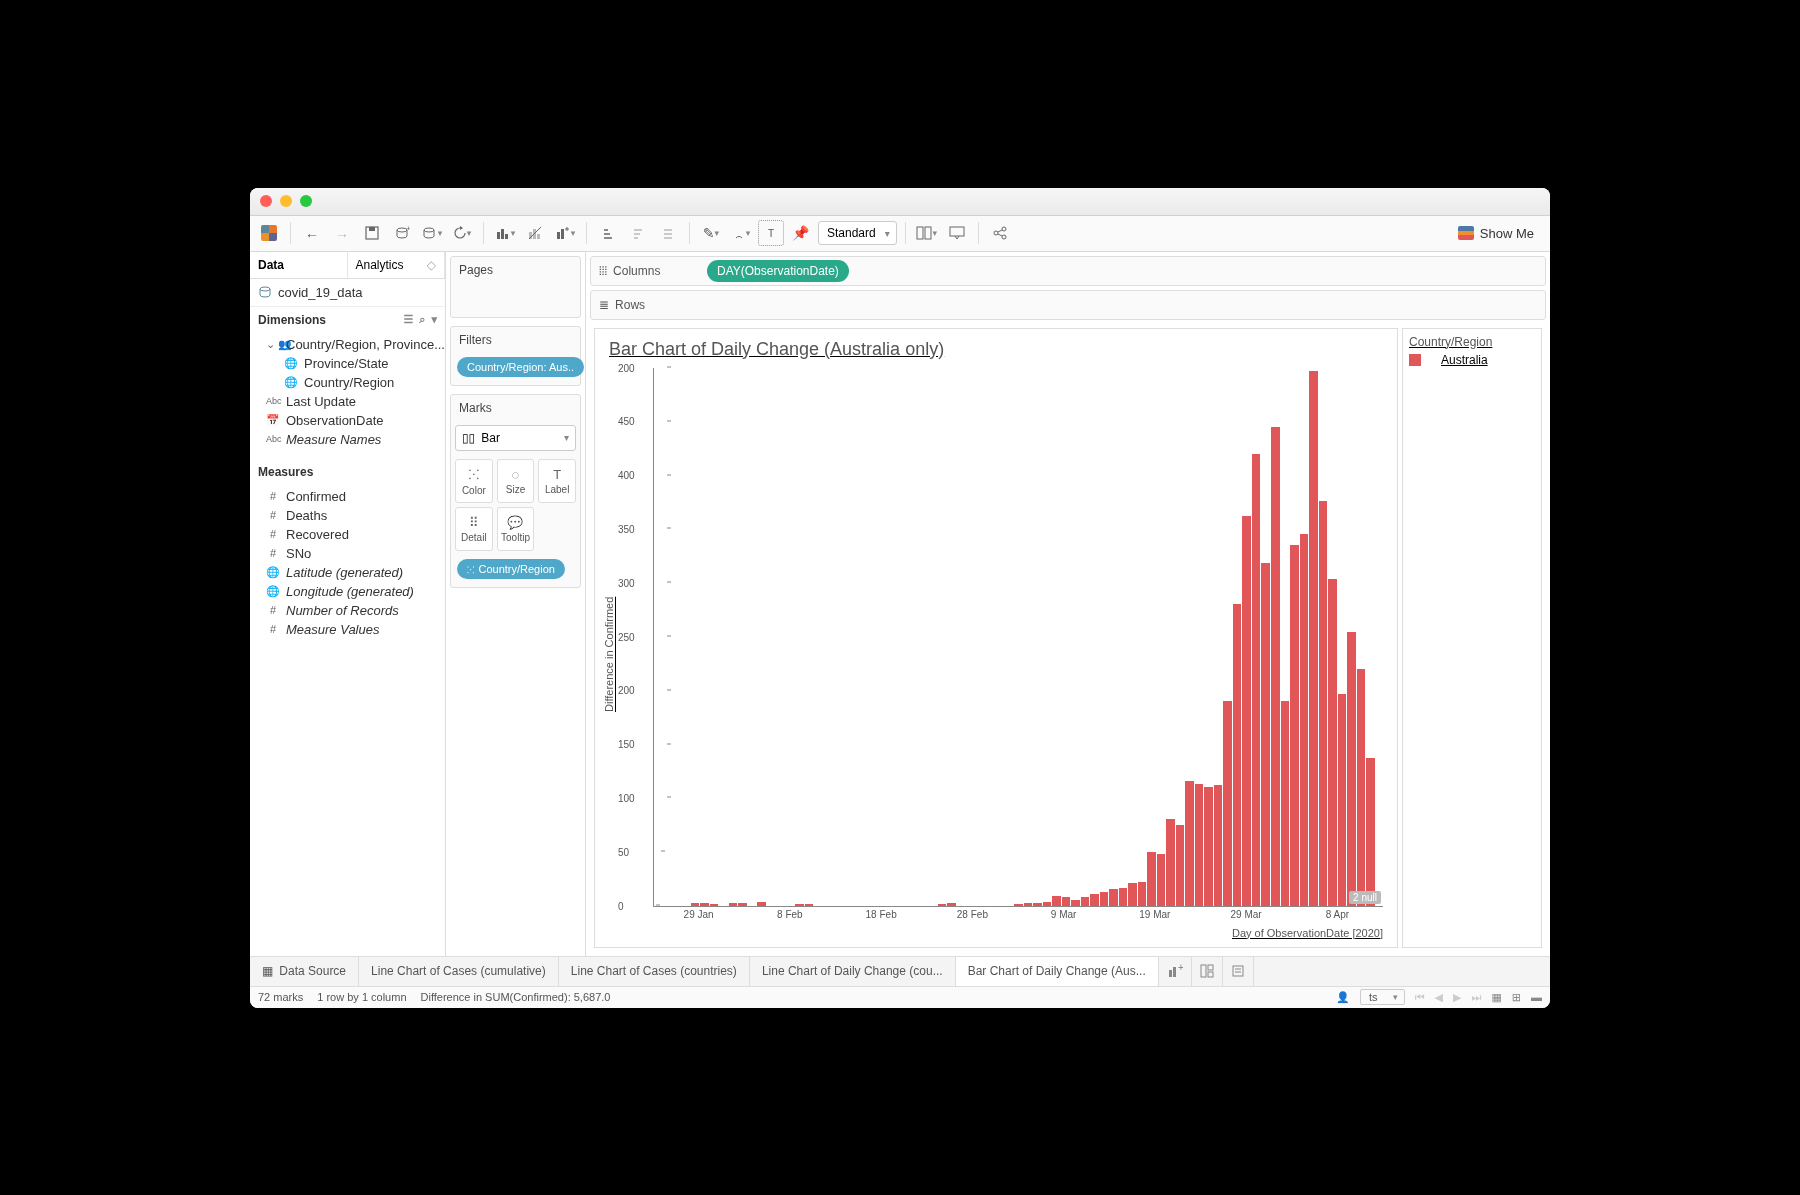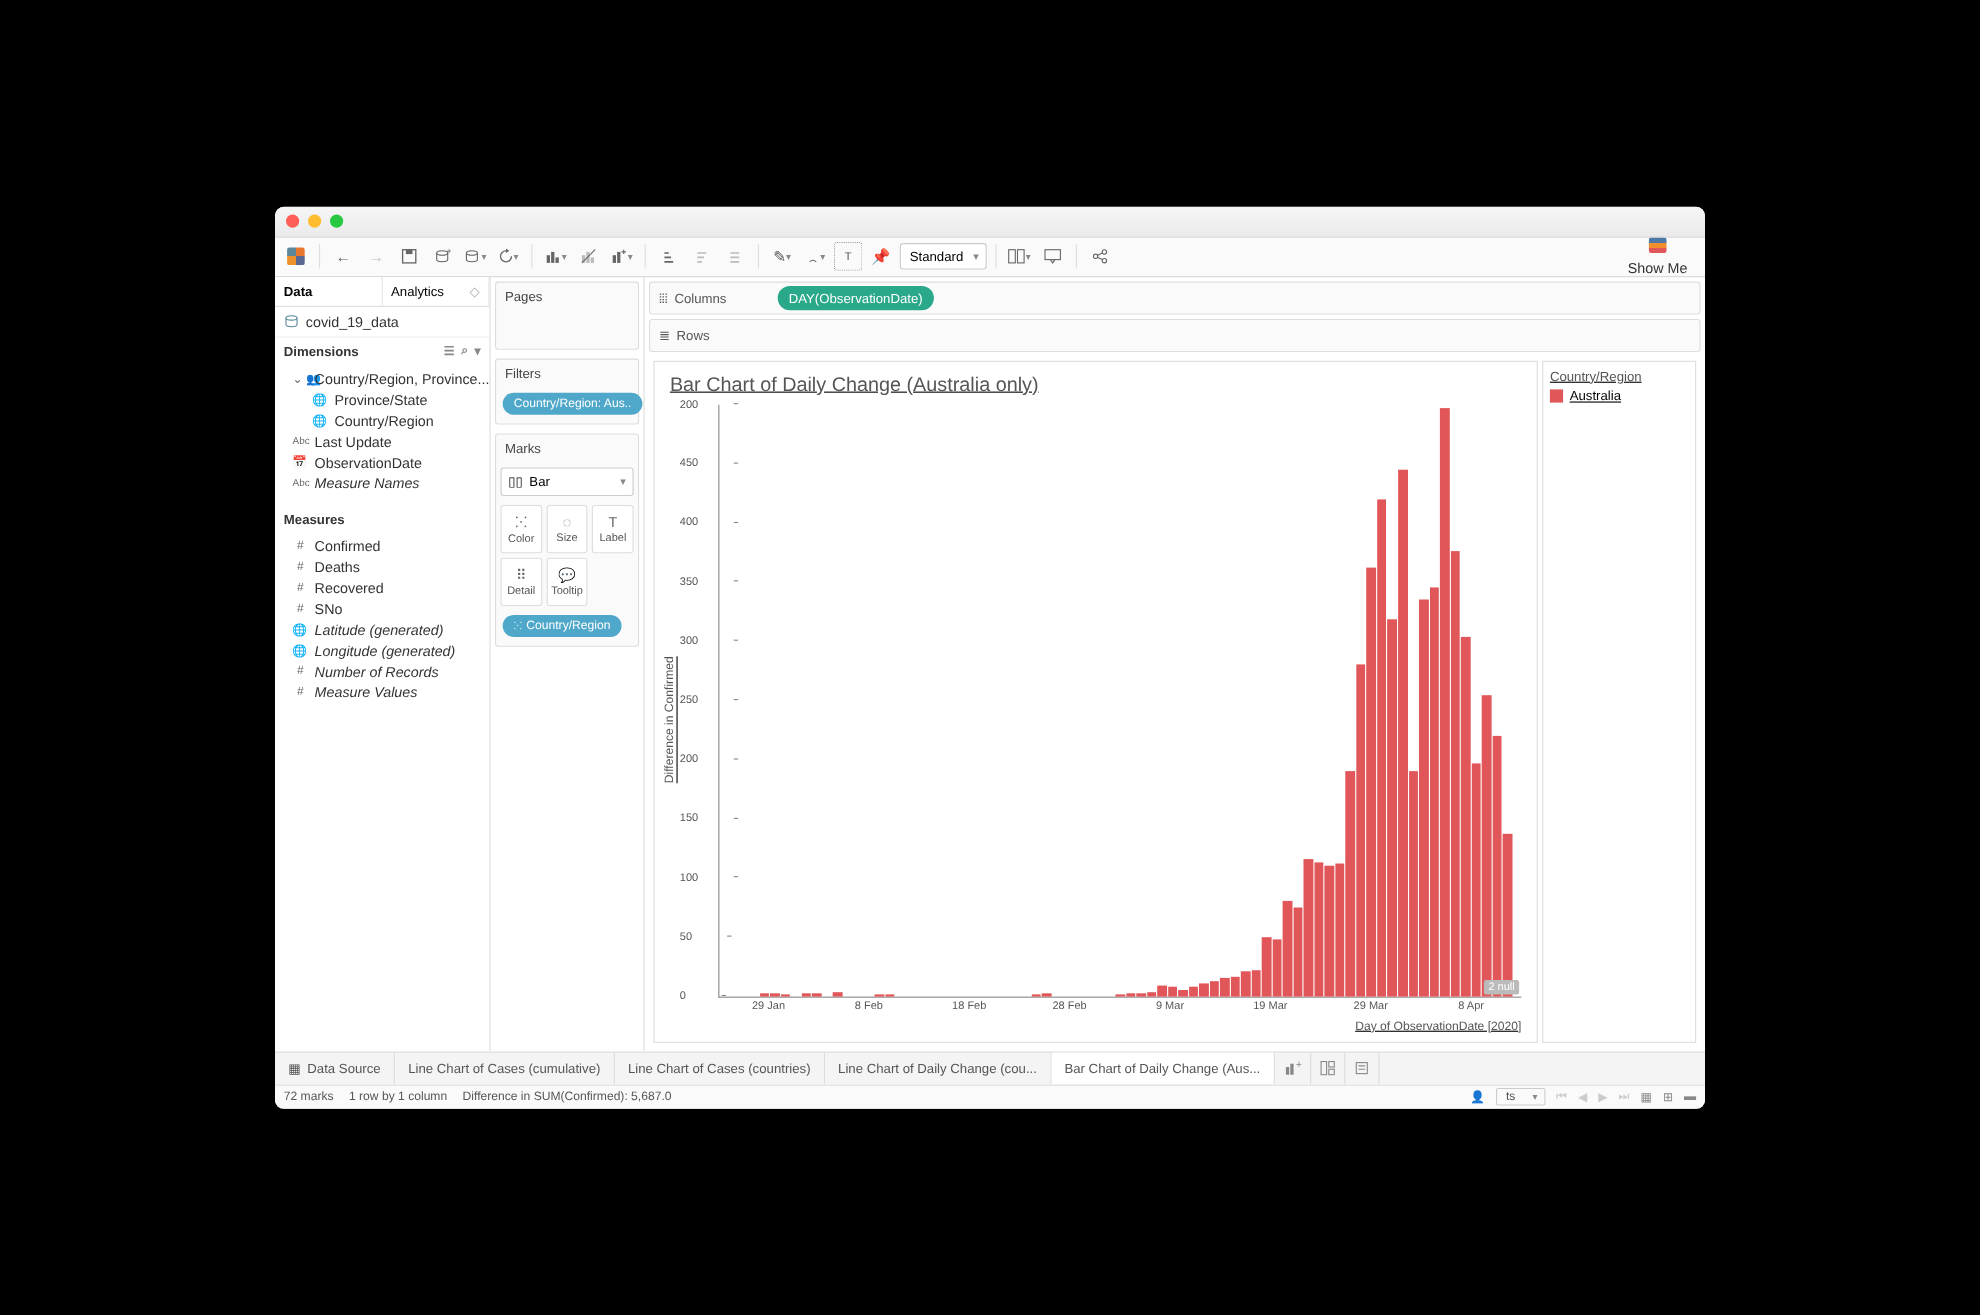--- a/index.html
+++ b/index.html
@@ -9,21 +9,21 @@
 .traffic { display: flex; gap: 8px; }
 .tl { width: 12px; height: 12px; border-radius: 50%; }
 .tl.r { background: #ff5f57; } .tl.y { background: #febc2e; } .tl.g { background: #28c840; }
 .titletext { position: absolute; left: 0; right: 0; text-align: center; font-size: 13px; color: #444; pointer-events: none; }
 .titletext .logo { display:inline-block; width:12px; height:12px; vertical-align:-1px; margin-right:4px; background: conic-gradient(#e8762c 0 90deg, #5c6692 90deg 180deg, #eb912c 180deg 270deg, #5b879b 270deg 360deg); border-radius:2px;}
 .toolbar { height: 36px; border-bottom: 1px solid #d8d8d8; display: flex; align-items: center; padding: 0 6px; gap: 4px; background:#fafafa; }
 .tb-sep { width:1px; height:22px; background:#ddd; margin:0 4px; }
 .tb-btn { width: 26px; height: 26px; display: flex; align-items: center; justify-content: center; border-radius: 3px; color:#555; font-size:14px; }
 .tb-sel { height:24px; border:1px solid #ccc; border-radius:3px; padding:0 20px 0 8px; font-size:12px; display:flex; align-items:center; position:relative; background:#fff; }
 .tb-sel:after { content:"▾"; position:absolute; right:6px; font-size:10px; color:#888; }
-.showme { margin-left:auto; display:flex; align-items:center; gap:6px; font-size:13px; color:#333; padding:0 10px;flex-direction:column; }
+.showme { margin-left:auto; display:flex; align-items:center; gap:6px; font-size:13px; color:#333; padding:0 10px; }
 .showme .ic { width:16px; height:14px; background: linear-gradient(#4e79a7 0 33%, #f28e2b 33% 66%, #e15759 66% 100%); border-radius:2px;}
 .body { flex:1; display:flex; min-height:0; }
 .left { width:196px; border-right:1px solid #ddd; display:flex; flex-direction:column; background:#fff; }
 .tabrow { display:flex; border-bottom:1px solid #ddd; }
 .tabrow .tab { flex:1; font-size:12px; padding:6px 8px; border-right:1px solid #e5e5e5; display:flex; align-items:center; justify-content:space-between;}
 .tabrow .tab.active { font-weight:600; }
 .dsrow { display:flex; align-items:center; gap:6px; padding:6px 8px; font-size:13px; color:#333; border-bottom:1px solid #eee;}
 .sect-head { padding:6px 8px; font-size:12px; font-weight:600; display:flex; align-items:center; justify-content:space-between; color:#333;}
 .sect-head .tools { display:flex; gap:6px; color:#888; font-size:11px;}
 .tree { font-size:13px; color:#333; padding:2px 0 10px 0; flex:0 0 auto; overflow:auto;}
@@ -57,21 +57,21 @@
 .ytick { position:absolute; left:-36px; font-size:10px; color:#555; transform:translateY(50%);}
 .ytick:before { content:""; position:absolute; right:-36px; bottom:50%; width:4px; height:1px; background:#888;}
 .bars { position:absolute; left:0; right:0; bottom:0; top:0; display:flex; align-items:flex-end; gap:1px; padding:0 8px;}
 .bar { flex:1; background:#e15759; min-width:2px;}
 .nullbadge { position:absolute; right:2px; bottom:2px; background:#bbb; color:#fff; font-size:10px; padding:1px 4px; border-radius:2px;}
 .xticks { height:16px; position:relative; font-size:10px; color:#555;}
 .xtick { position:absolute; transform:translateX(-50%); top:2px;}
 .xlabel { font-size:11px; color:#555; text-align:right; padding:4px 0 2px 0;}
 .legend { width:140px; border:1px solid #ddd; padding:6px; font-size:12px;}
 .legend .hd { color:#555; margin-bottom:4px;}
-.legend .row { display:flex; align-items:center; gap:6px;}
+.legend .row { display:flex; align-items:center; gap:20px;}
 .legend .sw { width:12px; height:12px; background:#e15759;}
 .bottom-tabs { height:30px; border-top:1px solid #ddd; display:flex; align-items:stretch; background:#f4f4f4; font-size:12px;}
 .bt { padding:0 12px; display:flex; align-items:center; border-right:1px solid #ddd; color:#555; white-space:nowrap;}
 .bt.active { background:#fff; font-weight:500; }
 .bt.icon { padding:0 8px; color:#888;}
 .status { height:22px; border-top:1px solid #ddd; display:flex; align-items:center; font-size:11px; color:#555; padding:0 8px; gap:14px; background:#fafafa;}
 .status .right { margin-left:auto; display:flex; gap:10px; align-items:center;}
 .mini-sel { border:1px solid #ccc; height:16px; padding:0 26px 0 8px; border-radius:2px; display:flex; align-items:center; position:relative;}
 .mini-sel:after { content:"▾"; position:absolute; right:6px; font-size:9px; color:#888;}
 svg { display:block; }

